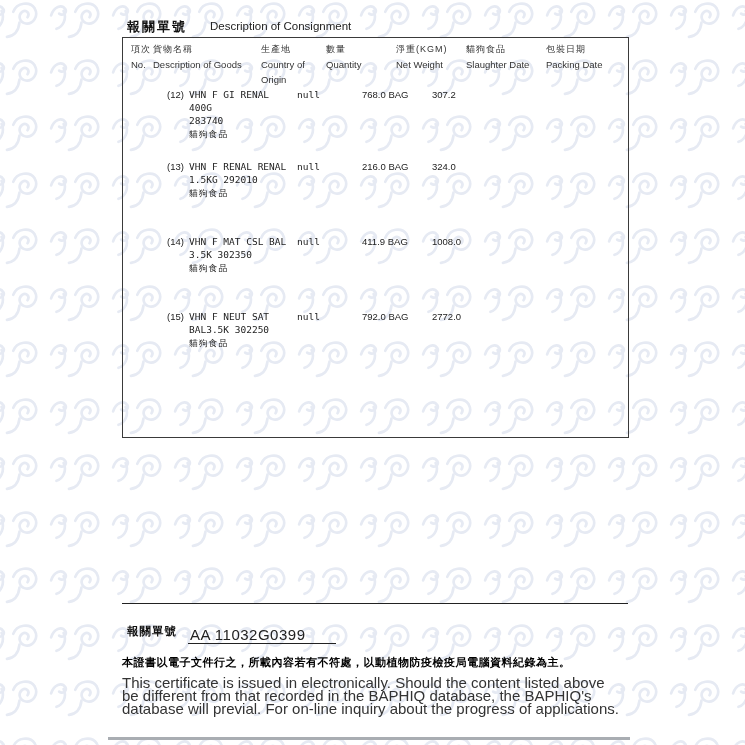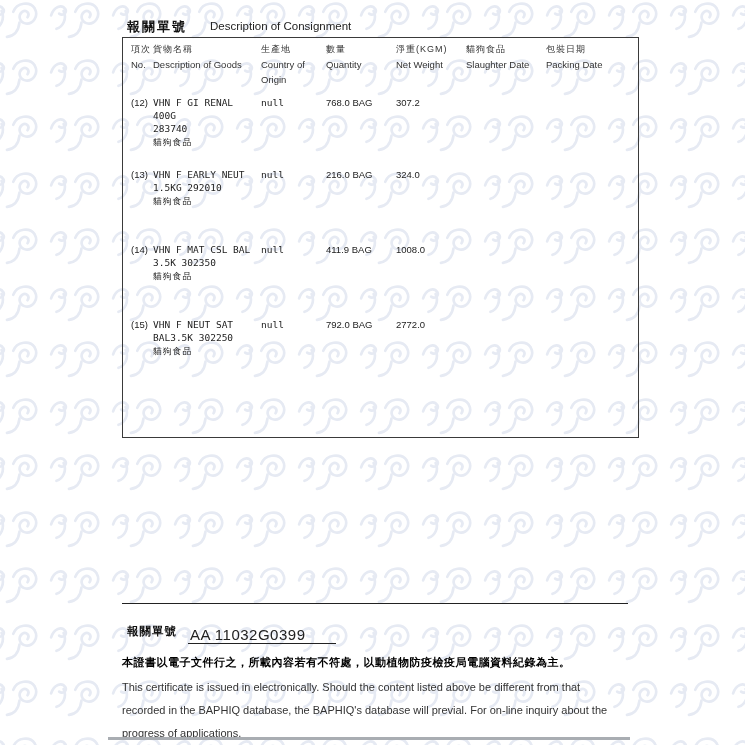--- a/index.html
+++ b/index.html
@@ -19,35 +19,35 @@
     font-weight:bold;font-size:13px;letter-spacing:2px;color:#111;
   }
   .sec-title-en{
     position:absolute;left:210px;top:20px;
     font-size:11.5px;color:#222;
   }
 
   
   .tbl{
     position:absolute;left:122px;top:37px;width:505px;height:399px;
-    border:1.6px solid #3a3a3a;background:transparent;padding-left:10px;
+    border:1.6px solid #3a3a3a;background:transparent;
   }
   .hcell{position:absolute;top:5px;line-height:13px;}
   .hzh{display:block;font-size:9px;color:#333;letter-spacing:1px;}
   .hen{display:block;font-size:9.5px;color:#333;margin-top:2px;}
   .c-no{left:8px;}
   .c-name{left:30px;width:105px;}
   .c-origin{left:138px;width:62px;}
   .c-qty{left:203px;width:68px;}
   .c-net{left:273px;width:68px;}
   .c-sl{left:343px;width:78px;}
   .c-pk{left:423px;width:76px;}
 
   .trow{position:absolute;left:0;width:503px;height:60px;}
-  .trow .cell{position:absolute;top:8px;font-size:9.5px;line-height:13px;}
+  .trow .cell{position:absolute;top:0;font-size:9.5px;line-height:13px;margin-left:36px;}
   .rowno{font-size:9.5px;color:#222;}
   .goods{font-family:"DejaVu Sans Mono",monospace;font-size:8.8px;color:#222;line-height:13px;}
   .goods .zhline{font-size:8.8px;letter-spacing:1px;}
   .origin-val{font-family:"DejaVu Sans Mono",monospace;font-size:9px;color:#222;}
   .num{font-size:9.5px;color:#222;}
 
   
   .divider-top{
     position:absolute;left:122px;top:603px;width:506px;height:0;
     border-top:1.8px solid #222;
@@ -63,21 +63,21 @@
   .decl-underline{
     position:absolute;left:188px;top:643px;width:148px;height:0;
     border-top:1.2px solid #222;
   }
   .notice-zh{
     position:absolute;left:122px;top:655px;width:510px;
     font-weight:bold;font-size:11px;color:#000;letter-spacing:0.5px;
   }
   .notice-en{
     position:absolute;left:122px;top:676px;width:502px;
-    font-size:11px;line-height:23px;color:#333;
+    font-size:15px;line-height:13px;color:#333;
   }
   .divider-bottom{
     position:absolute;left:108px;top:737px;width:522px;height:3px;
     background:#a9adb2;
   }
 </style>
 </head>
 <body>
 
 <div id="watermark-layer">
@@ -1585,21 +1585,21 @@
       <span class="cell c-origin origin-val">null</span>
       <span class="cell c-qty num">768.0 BAG</span>
       <span class="cell c-net num">307.2</span>
       <span class="cell c-sl num"></span>
       <span class="cell c-pk num"></span>
     </div>
 
     <div class="trow" style="top:122px;">
       <span class="cell c-no rowno">(13)</span>
       <div class="cell c-name goods">
-        <span>VHN F EARLY NEUT</span><br>
+        <span>VHN F RENAL RENAL</span><br>
         <span>1.5KG 292010</span><br>
         <span class="zhline">貓狗食品</span>
       </div>
       <span class="cell c-origin origin-val">null</span>
       <span class="cell c-qty num">216.0 BAG</span>
       <span class="cell c-net num">324.0</span>
       <span class="cell c-sl num"></span>
       <span class="cell c-pk num"></span>
     </div>
 

